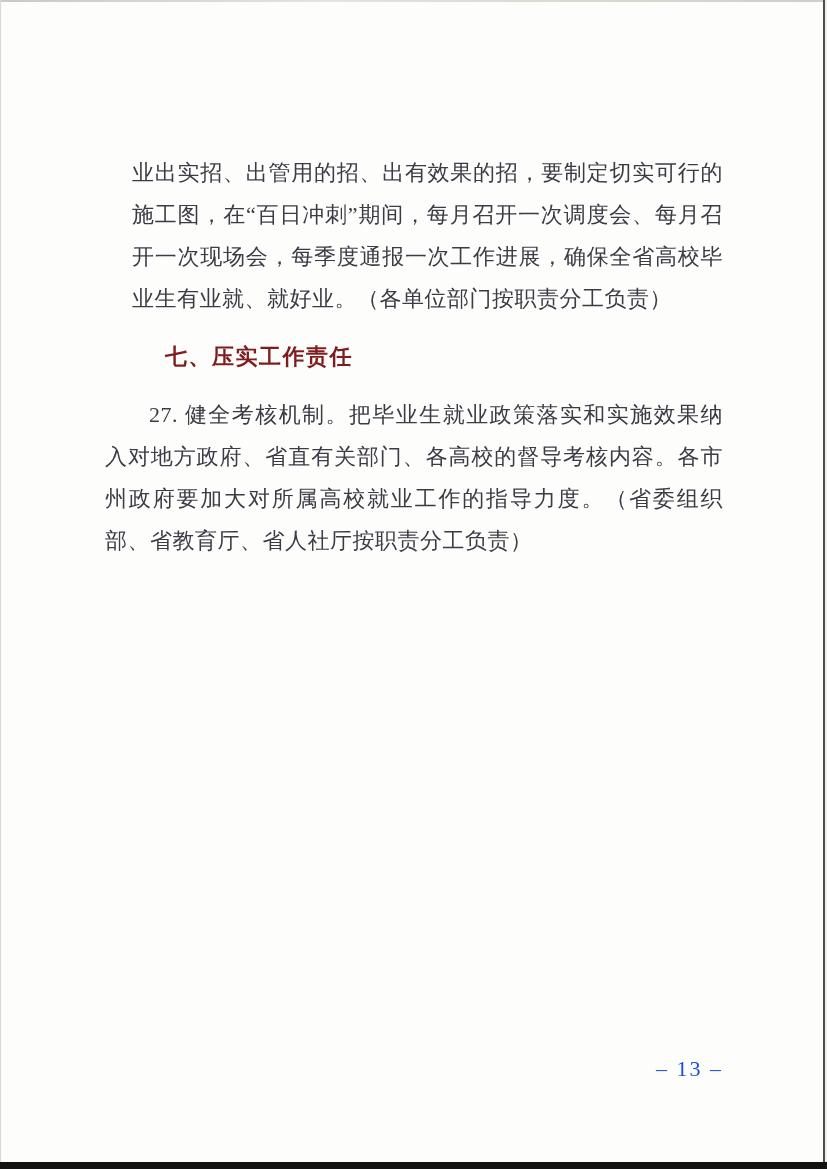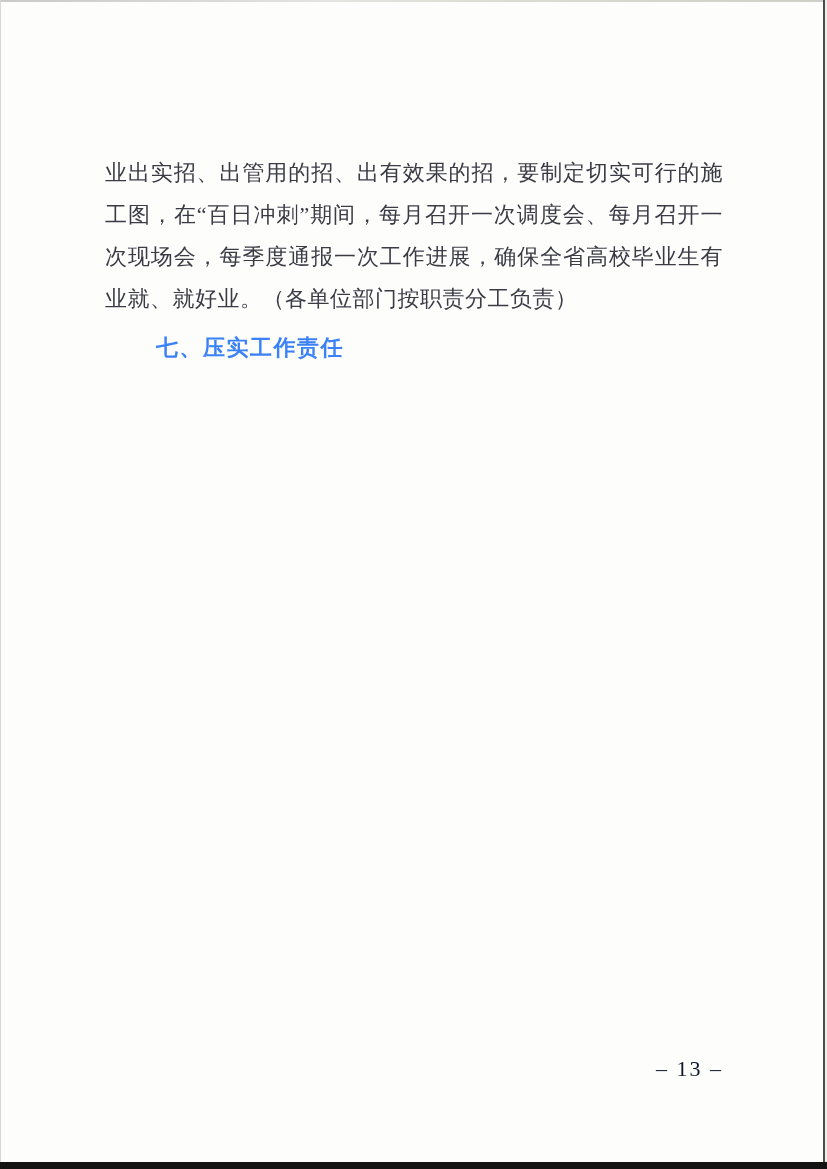--- a/index.html
+++ b/index.html
@@ -57,34 +57,35 @@
     text-align: justify;
     text-justify: inter-ideograph;
     letter-spacing: 0.5px;
   }
   .para {
     margin: 0;
     text-indent: 2em;
   }
   .para.no-indent {
     text-indent: 0;
+    margin-left: 27px;
   }
   .section-heading {
-    margin: 7px;
+    margin: 16px;
     text-indent: 2em;
     font-family: Liberation Serif, serif;
     font-weight: bold;
-    color: #3b82f6;
+    color: #7f1d1d;
     letter-spacing: 1.5px;
   }
   .page-number {
     position: absolute;
     top: 1056px;
     right: 104px;
-    color: #0f172a;
+    color: #1d4ed8;
     font-size: 22px;
     line-height: 26px;
     letter-spacing: 2px;
     font-family: "Liberation Serif", "DejaVu Serif", serif;
   }
 </style>
 </head>
 <body>
 
 <div class="page">
@@ -93,19 +94,20 @@
   <div class="edge-left"></div>
   <div class="edge-right-outer"></div>
   <div class="edge-right"></div>
   <div class="edge-bottom"></div>
 
   <div class="content">
     <p class="para no-indent">业出实招、出管用的招、出有效果的招，要制定切实可行的施工图，在“百日冲刺”期间，每月召开一次调度会、每月召开一次现场会，每季度通报一次工作进展，确保全省高校毕业生有业就、就好业。（各单位部门按职责分工负责）</p>
 
     <p class="section-heading">七、压实工作责任</p>
 
+    <p class="para">27. 健全考核机制。把毕业生就业政策落实和实施效果纳入对地方政府、省直有关部门、各高校的督导考核内容。各市州政府要加大对所属高校就业工作的指导力度。（省委组织部、省教育厅、省人社厅按职责分工负责）</p>
 
 
   </div>
 
   <div class="page-number">– 13 –</div>
 
 </div>
 
 </body></html>

